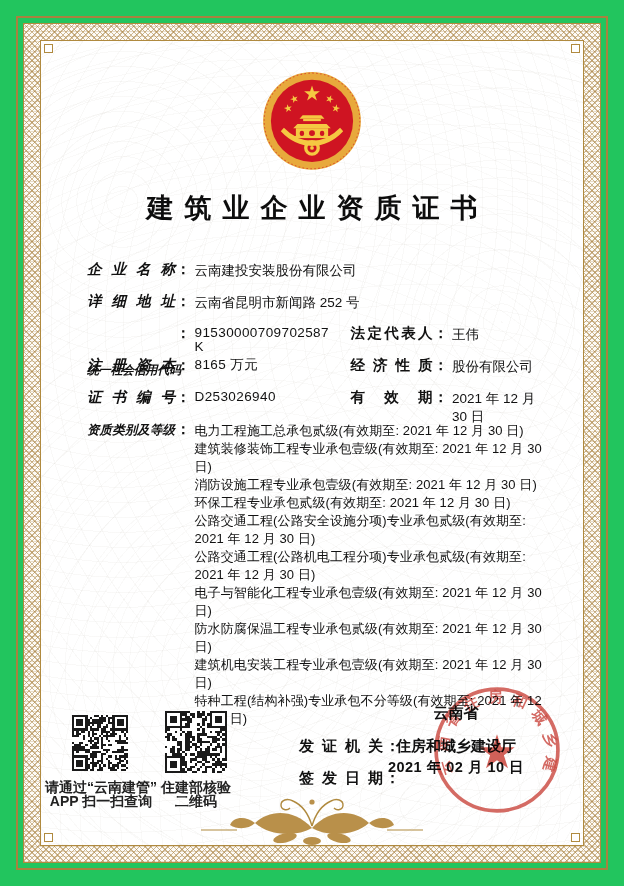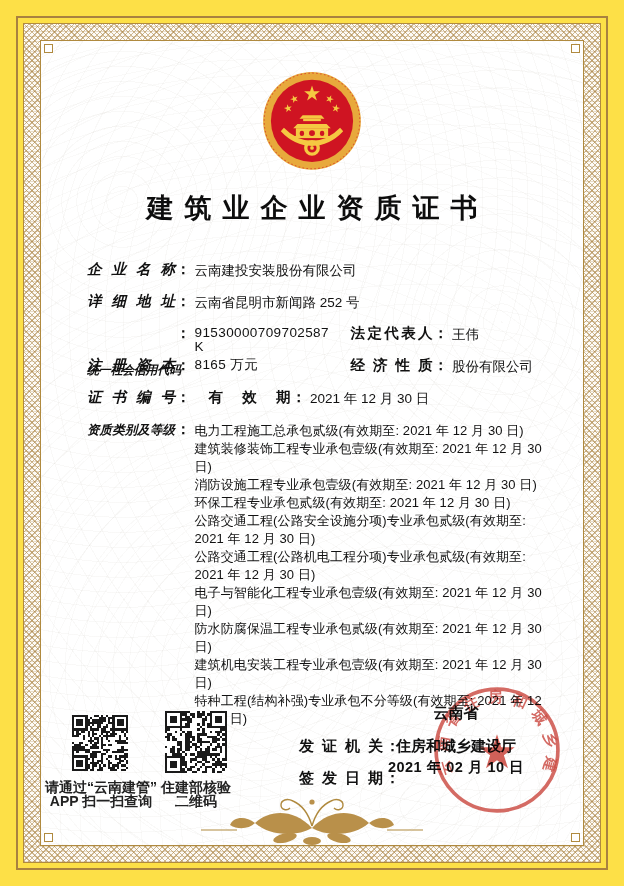--- a/index.html
+++ b/index.html
@@ -1,18 +1,18 @@
 <!DOCTYPE html>
 <html><head>
 <meta charset="utf-8">
 <style>
   * { margin:0; padding:0; box-sizing:border-box; }
   html,body { background:#ffffff; }
   body { font-family:"Liberation Sans","DejaVu Sans",sans-serif; color:#111; }
-  .page { position:relative; width:624px; height:886px; background:#fde047; overflow:hidden; }
+  .page { position:relative; width:624px; height:886px; background:#22c55e; overflow:hidden; }
 
   
   .f-outer { position:absolute; inset:16px; border:2px solid #a9813f; }
   .f-band  { position:absolute; inset:23px;
     background:
       repeating-linear-gradient(45deg,  rgba(169,129,63,.55) 0 1px, transparent 1px 4px),
       repeating-linear-gradient(-45deg, rgba(169,129,63,.55) 0 1px, transparent 1px 4px),
       repeating-linear-gradient(0deg,   rgba(169,129,63,.25) 0 1px, transparent 1px 5px),
       #fdfbf7;
     border:1px solid #b08a3f; }
@@ -162,20 +162,21 @@
           <span class="colon">：</span>
         <span class="val code">8165 万元</span>
         <span class="rlab">经济性质</span>
           <span class="colon">：</span>
         <span class="val">股份有限公司</span>
       </div>
 
       <div class="row">
         <span class="lab">证书编号</span>
           <span class="colon">：</span>
+        <span class="val code">D253026940</span>
         <span class="rlab">有效期</span>
           <span class="colon">：</span>
         <span class="val">2021 年 12 月 30 日</span>
       </div>
 
       <div class="row qual-row">
         <span class="lab med">资质类别及等级</span>
           <span class="colon">：</span>
         <div class="qual-list">
           <div>电力工程施工总承包贰级(有效期至: 2021 年 12 月 30 日)</div>

